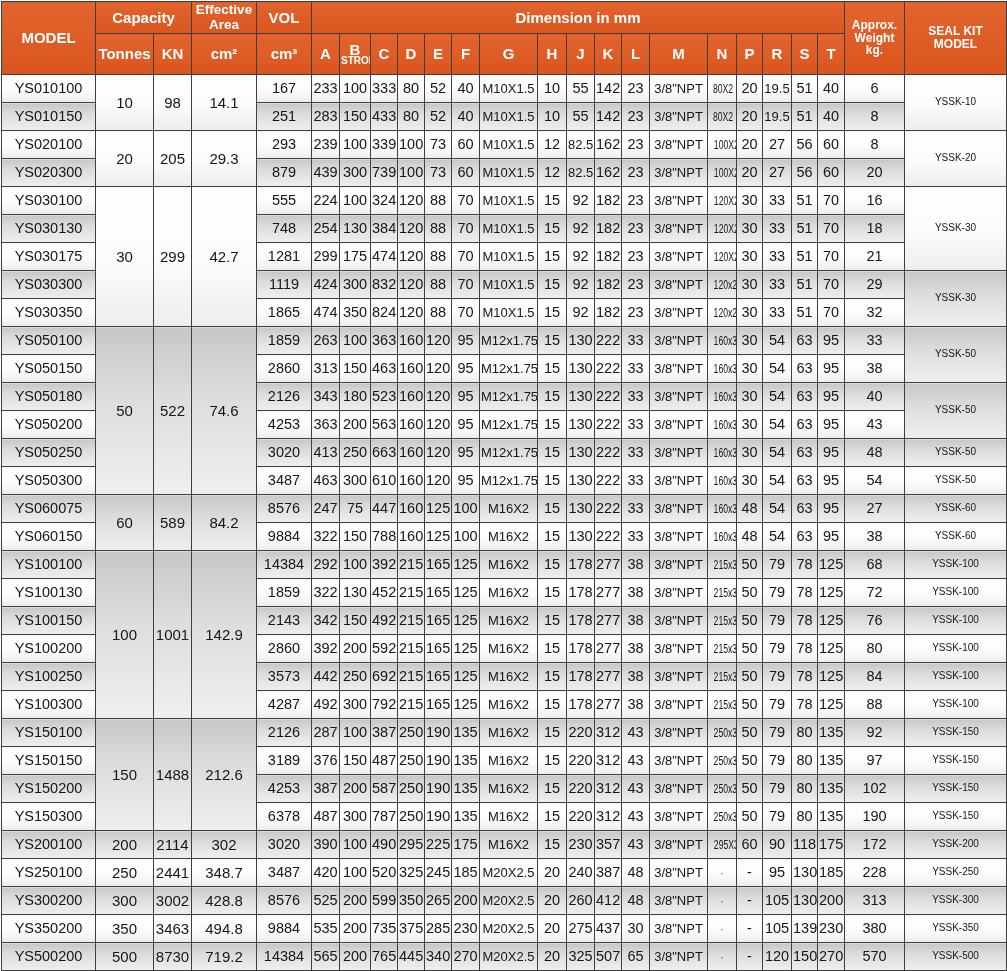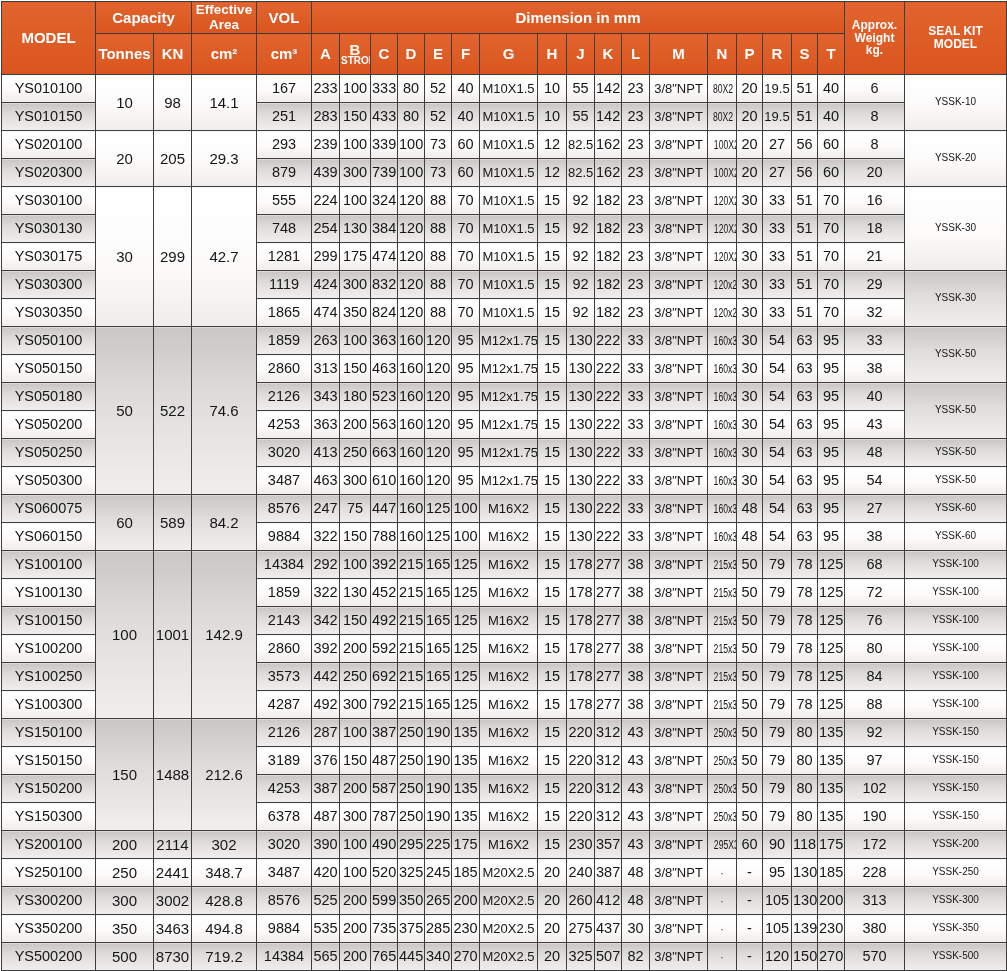--- a/index.html
+++ b/index.html
@@ -845,21 +845,21 @@
           <td>565</td>
           <td>200</td>
           <td>765</td>
           <td>445</td>
           <td>340</td>
           <td>270</td>
           <td class="sm">M20X2.5</td>
           <td>20</td>
           <td>325</td>
           <td>507</td>
-          <td>82</td>
+          <td>65</td>
           <td class="sm">3/8"NPT</td>
           <td><span class="cond">·</span></td>
           <td>-</td>
           <td>120</td>
           <td>150</td>
           <td>270</td>
           <td>570</td>
           <td class="seal" rowspan="1">YSSK-500</td>
         </tr>
       </tbody>

